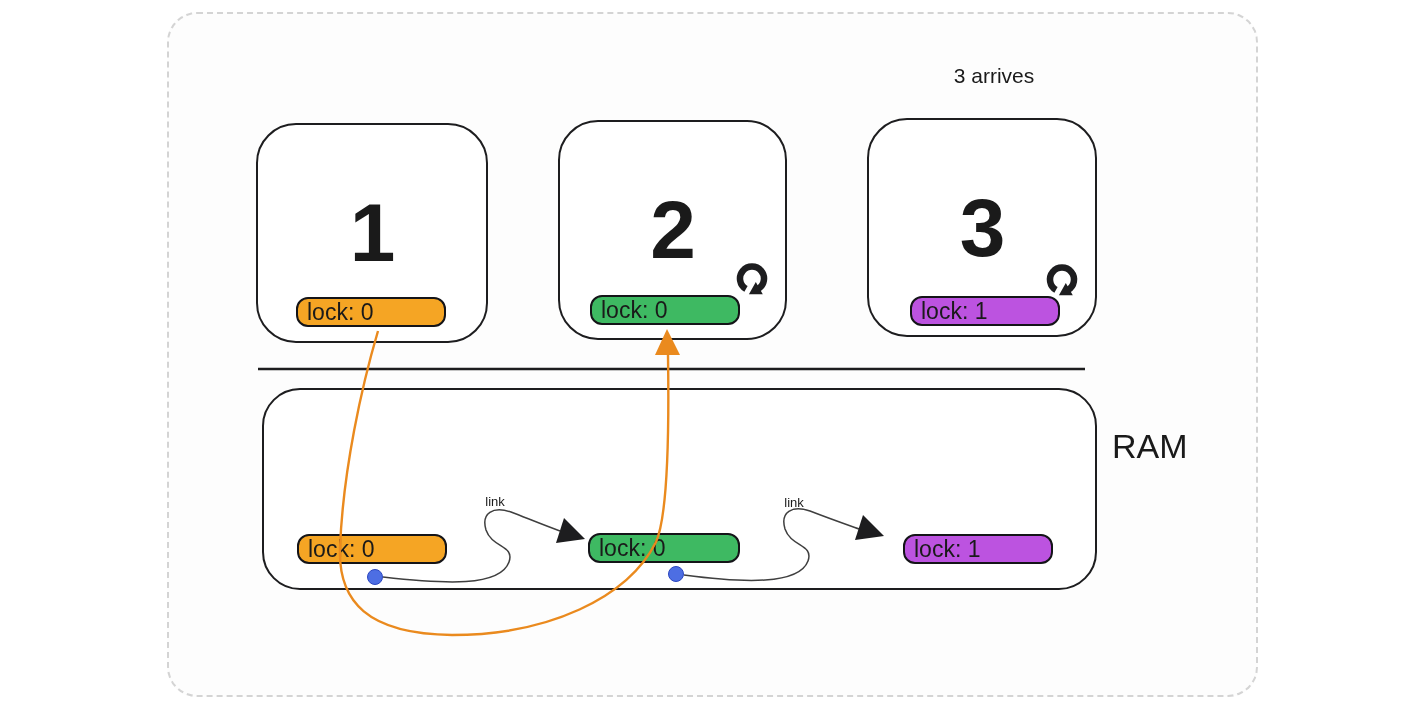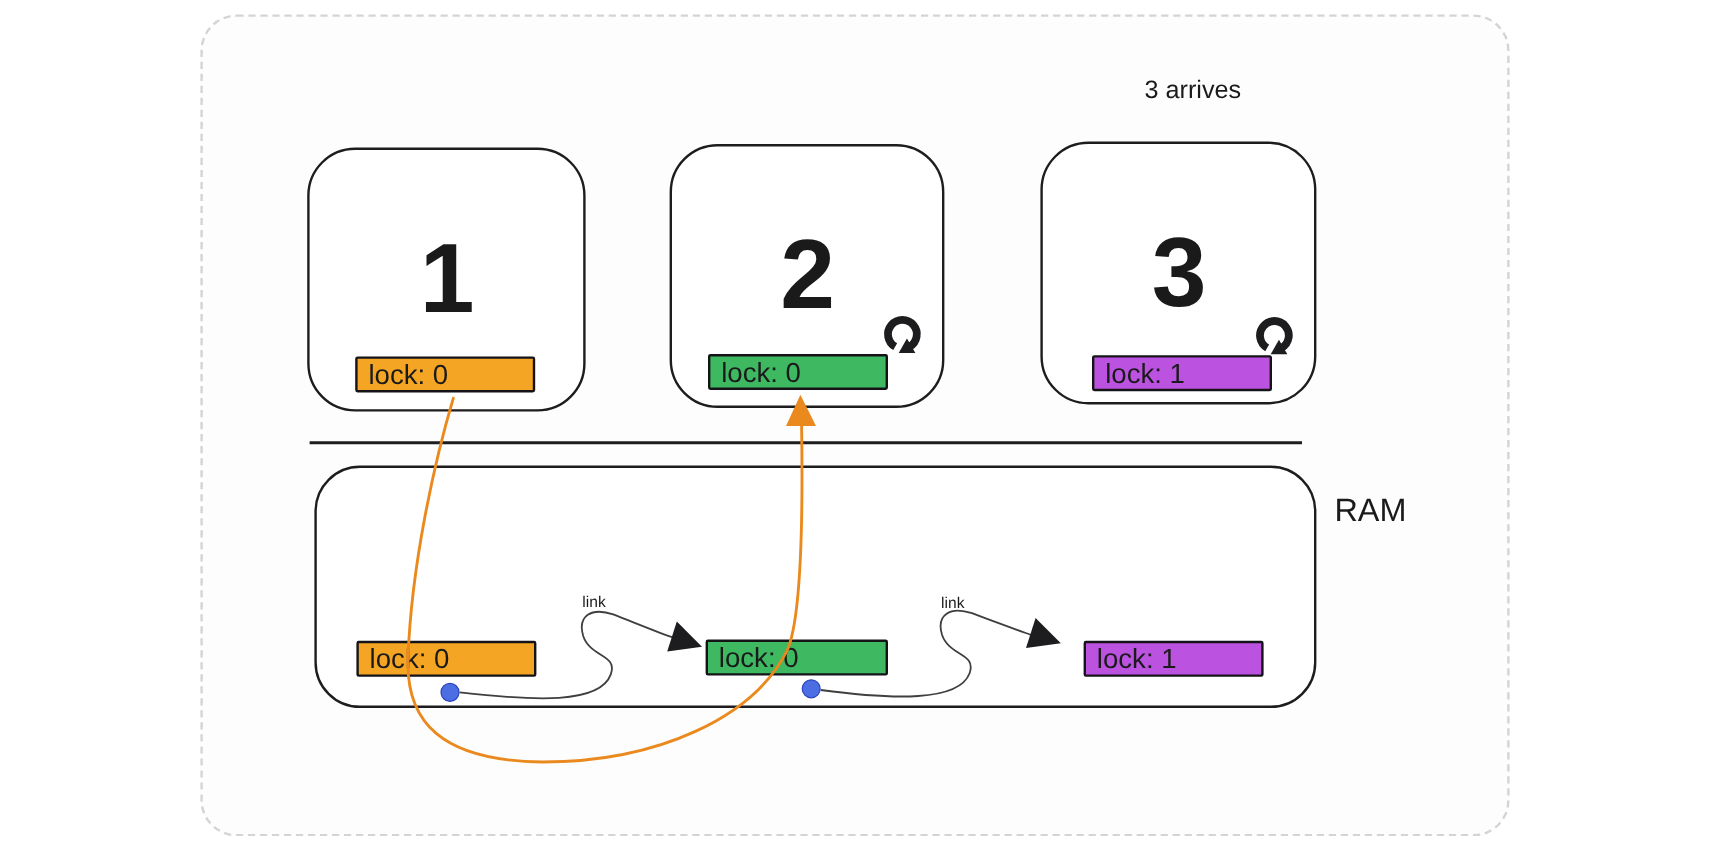--- a/index.html
+++ b/index.html
@@ -5,27 +5,27 @@
   html,body{margin:0;padding:0;background:#ffffff;font-family:"Liberation Sans",sans-serif;color:#1a1a1a;}
   #app{position:relative;width:1424px;height:710px;background:#ffffff;overflow:hidden;}
 
   .frame{position:absolute;left:167px;top:12px;width:1091px;height:685px;
          border:2px dashed #d4d4d4;border-radius:30px;box-sizing:border-box;background:#fdfdfd;}
 
   .tbox{position:absolute;background:#ffffff;border:2.2px solid #1d1d1f;border-radius:40px;
         box-sizing:border-box;display:flex;align-items:center;justify-content:center;z-index:2;}
   .num{font-size:82px;font-weight:600;line-height:1;letter-spacing:-1px;}
 
-  .badge{position:absolute;height:30px;width:150px;border:2.2px solid #141418;border-radius:2px;
+  .badge{position:absolute;height:30px;width:150px;border:2.2px solid #141418;border-radius:12px;
          box-sizing:border-box;display:flex;align-items:center;padding-left:9px;
          font-size:23px;font-weight:500;z-index:3;}
 
   .ram-box{position:absolute;left:262px;top:388px;width:835px;height:202px;background:#ffffff;
            border:2.2px solid #1d1d1f;border-radius:38px;box-sizing:border-box;z-index:2;}
-  .ram-label{position:absolute;left:1112px;top:410px;font-size:27px;font-weight:500;z-index:2;}
+  .ram-label{position:absolute;left:1112px;top:427px;font-size:34px;font-weight:500;z-index:2;}
 
   .annotation{position:absolute;left:982px;top:64px;transform:translateX(-50%);
               font-size:21px;white-space:nowrap;z-index:2;margin-left:12px;}
 
   .dot{position:absolute;width:16px;height:16px;border-radius:50%;
        border:1.5px solid #2B46C0;box-sizing:border-box;z-index:4;}
 
   .linklab{position:absolute;font-size:13px;transform:translate(-50%,-50%);z-index:5;white-space:nowrap;}
 
   .spin{position:absolute;z-index:4;}

